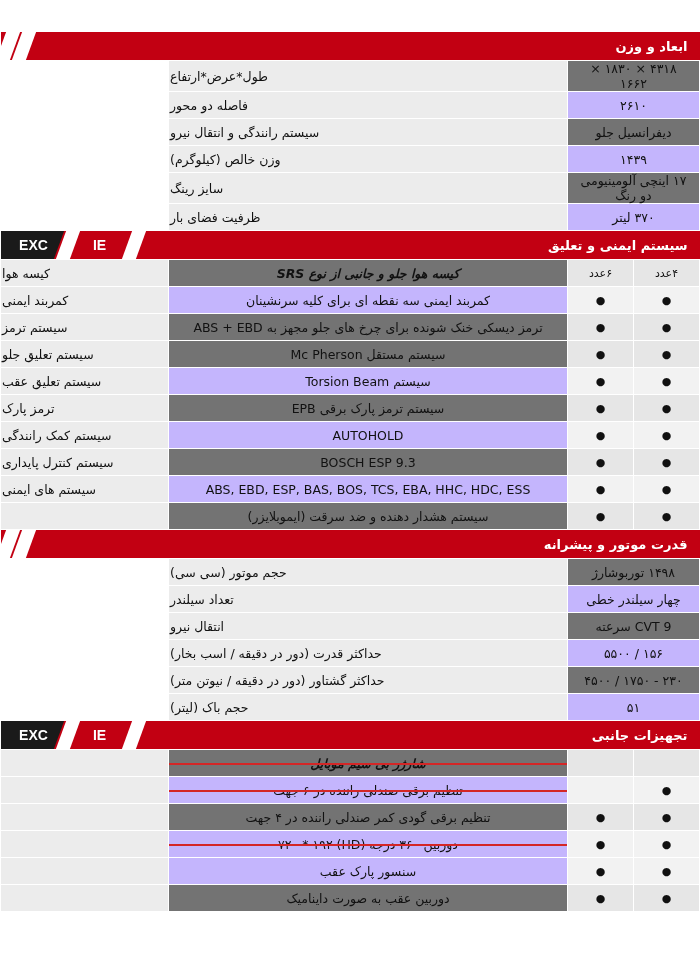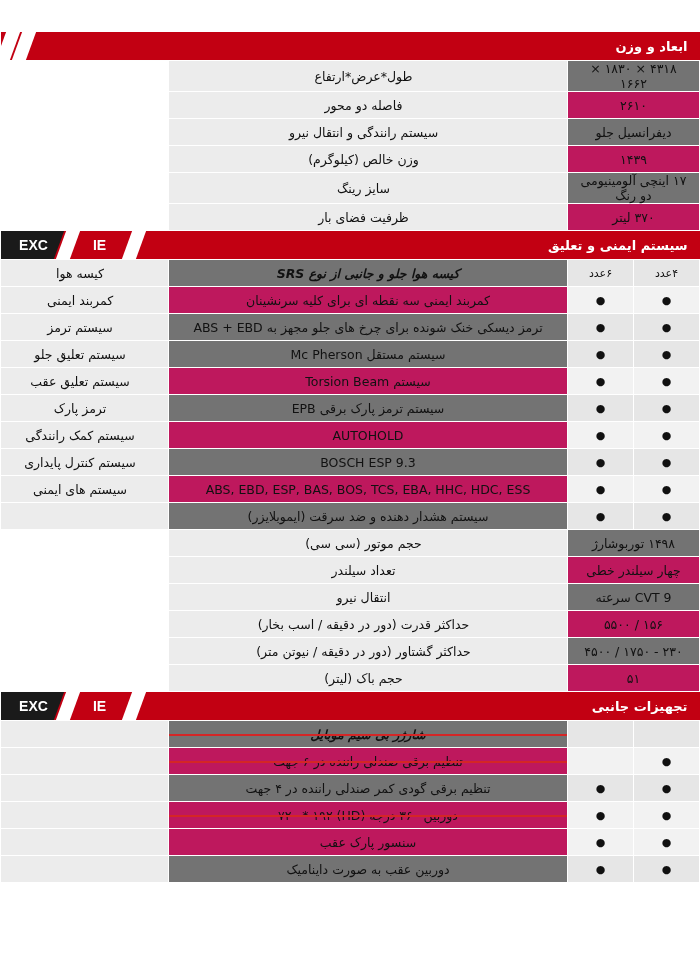--- a/index.html
+++ b/index.html
@@ -65,30 +65,30 @@
   }
   
   td {
     border: 1px solid #ffffff;
     height: 27px;
     font-size: 12.5px;
     color: #111;
   }
   .label {
     background: #ececec;
-    text-align: center;
+    text-align: left;
     padding-right: 10px;
     width: 160px;
   }
   .desc {
     background: #737373;
     text-align: center;
     padding: 0 8px;
   }
-  .desc.alt { background: #be185d; }
+  .desc.alt { background: #c4b5fd; }
   .desc.ltr { direction: ltr; text-align: center; }
   .mark {
     background: #e6e6e6;
     text-align: center;
     width: 66px;
     font-size: 11px;
   }
   .mark.alt { background: #f2f2f2; }
   .dot::before {
     content: "\25CF";
@@ -216,20 +216,29 @@
           <td class="mark alt dot"></td>
           <td class="desc alt ltr" colspan="1">ABS, EBD, ESP, BAS, BOS, TCS, EBA, HHC, HDC, ESS</td>
           <td class="label">سیستم های ایمنی</td>
         </tr>
         <tr>
           <td class="mark dot"></td>
           <td class="mark dot"></td>
           <td class="desc" colspan="1">سیستم هشدار دهنده و ضد سرقت (ایموبلایزر)</td>
           <td class="label"></td>
         </tr>
+        <tr class="sec-head">
+          <td colspan="4">
+            <div class="sec-bar">
+              <div class="slash" style="left: 0px;"></div>
+              <div class="slash" style="left: 16px;"></div>
+              <div class="sec-title">قدرت موتور و پیشرانه</div>
+            </div>
+          </td>
+        </tr>
         <tr>
           <td class="desc" colspan="2">۱۴۹۸ توربوشارژ</td>
           <td class="label">حجم موتور (سی سی)</td>
         </tr>
         <tr>
           <td class="desc alt" colspan="2">چهار سیلندر خطی</td>
           <td class="label">تعداد سیلندر</td>
         </tr>
         <tr>
           <td class="desc" colspan="2">CVT 9 سرعته</td>

